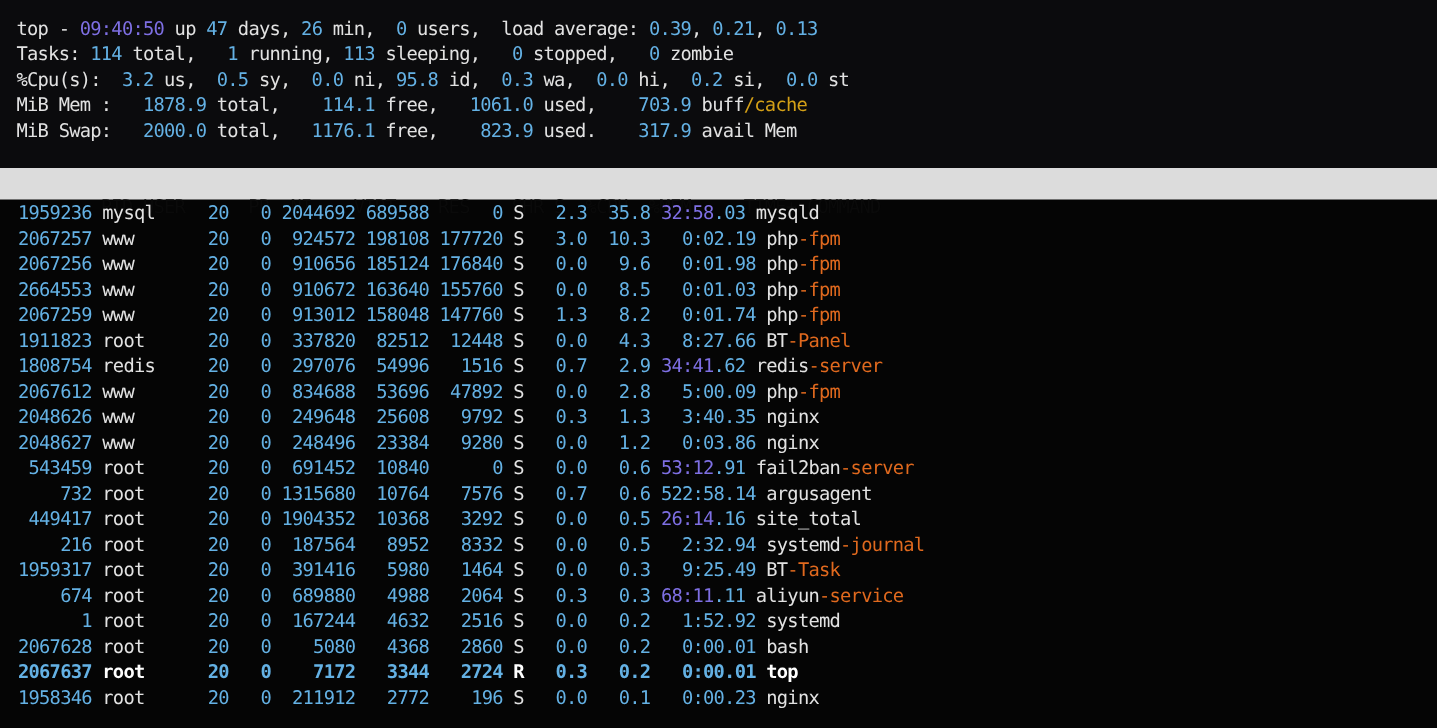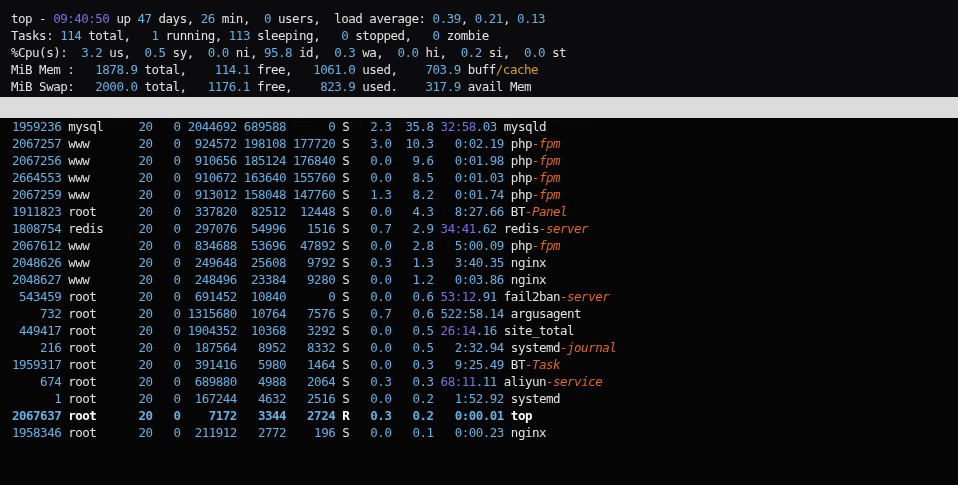--- a/index.html
+++ b/index.html
@@ -19,21 +19,21 @@
   }
   .terminal {
     position: relative;
     width: 958px;
     height: 485px;
     background: var(--bg-page, #050505);
     cursor: text;
   }
   .summary-section {
     box-sizing: border-box;
-    height: 97px;
+    height: 112px;
     padding: 10px 12px 0 11px;
     background: var(--bg-summary, #0b0b0d);
   }
   .term-line {
     white-space: pre;
     height: 17px;
     color: var(--text-white, #e2e2e2);
   }
   .header-bar {
     box-sizing: border-box;
@@ -42,21 +42,21 @@
     background: var(--header-bar-bg, #dcdcdc);
     color: var(--header-bar-text, #0a0a0a);
     white-space: pre;
   }
   .rows {
     padding-left: 12px;
   }
   .seg-w { color: var(--text-white, #e2e2e2); }
   .seg-c { color: var(--number-blue, #64b1e4); }
   .seg-p { color: var(--time-purple, #7e6fe3); }
-  .seg-o { color: var(--command-orange, #e0691e); font-style: italic; }
+  .seg-o { color: var(--command-orange, #e0691e); }
   .seg-g { color: var(--cache-gold, #d4a017); }
   .term-line.bold span { font-weight: bold; }
   .term-line.bold .seg-w { color: var(--bold-white, #ffffff); }
 </style>
 </head>
 <body>
 
 <div class="terminal">
   <div class="summary-section">
       <div class="term-line"><span class="seg-w">top - </span><span class="seg-p">09:40:50</span><span class="seg-w"> up </span><span class="seg-c">47</span><span class="seg-w"> days, </span><span class="seg-c">26</span><span class="seg-w"> min,  </span><span class="seg-c">0</span><span class="seg-w"> users,  load average: </span><span class="seg-c">0.39</span><span class="seg-w">, </span><span class="seg-c">0.21</span><span class="seg-w">, </span><span class="seg-c">0.13</span></div>
@@ -81,16 +81,17 @@
       <div class="term-line"><span class="seg-c">2067612</span><span class="seg-w"> www      </span><span class="seg-c"> 20   0  834688  53696  47892</span><span class="seg-w"> S </span><span class="seg-c">  0.0   2.8   5:00.09</span><span class="seg-w"> php</span><span class="seg-o">-fpm</span></div>
       <div class="term-line"><span class="seg-c">2048626</span><span class="seg-w"> www      </span><span class="seg-c"> 20   0  249648  25608   9792</span><span class="seg-w"> S </span><span class="seg-c">  0.3   1.3   3:40.35</span><span class="seg-w"> nginx</span></div>
       <div class="term-line"><span class="seg-c">2048627</span><span class="seg-w"> www      </span><span class="seg-c"> 20   0  248496  23384   9280</span><span class="seg-w"> S </span><span class="seg-c">  0.0   1.2   0:03.86</span><span class="seg-w"> nginx</span></div>
       <div class="term-line"><span class="seg-c"> 543459</span><span class="seg-w"> root     </span><span class="seg-c"> 20   0  691452  10840      0</span><span class="seg-w"> S </span><span class="seg-c">  0.0   0.6</span><span class="seg-p"> 53:12</span><span class="seg-c">.91</span><span class="seg-w"> fail2ban</span><span class="seg-o">-server</span></div>
       <div class="term-line"><span class="seg-c">    732</span><span class="seg-w"> root     </span><span class="seg-c"> 20   0 1315680  10764   7576</span><span class="seg-w"> S </span><span class="seg-c">  0.7   0.6 522:58.14</span><span class="seg-w"> argusagent</span></div>
       <div class="term-line"><span class="seg-c"> 449417</span><span class="seg-w"> root     </span><span class="seg-c"> 20   0 1904352  10368   3292</span><span class="seg-w"> S </span><span class="seg-c">  0.0   0.5</span><span class="seg-p"> 26:14</span><span class="seg-c">.16</span><span class="seg-w"> site_total</span></div>
       <div class="term-line"><span class="seg-c">    216</span><span class="seg-w"> root     </span><span class="seg-c"> 20   0  187564   8952   8332</span><span class="seg-w"> S </span><span class="seg-c">  0.0   0.5   2:32.94</span><span class="seg-w"> systemd</span><span class="seg-o">-journal</span></div>
       <div class="term-line"><span class="seg-c">1959317</span><span class="seg-w"> root     </span><span class="seg-c"> 20   0  391416   5980   1464</span><span class="seg-w"> S </span><span class="seg-c">  0.0   0.3   9:25.49</span><span class="seg-w"> BT</span><span class="seg-o">-Task</span></div>
       <div class="term-line"><span class="seg-c">    674</span><span class="seg-w"> root     </span><span class="seg-c"> 20   0  689880   4988   2064</span><span class="seg-w"> S </span><span class="seg-c">  0.3   0.3</span><span class="seg-p"> 68:11</span><span class="seg-c">.11</span><span class="seg-w"> aliyun</span><span class="seg-o">-service</span></div>
       <div class="term-line"><span class="seg-c">      1</span><span class="seg-w"> root     </span><span class="seg-c"> 20   0  167244   4632   2516</span><span class="seg-w"> S </span><span class="seg-c">  0.0   0.2   1:52.92</span><span class="seg-w"> systemd</span></div>
+      <div class="term-line"><span class="seg-c">2067628</span><span class="seg-w"> root     </span><span class="seg-c"> 20   0    5080   4368   2860</span><span class="seg-w"> S </span><span class="seg-c">  0.0   0.2   0:00.01</span><span class="seg-w"> bash</span></div>
       <div class="term-line bold"><span class="seg-c">2067637</span><span class="seg-w"> root     </span><span class="seg-c"> 20   0    7172   3344   2724</span><span class="seg-w"> R </span><span class="seg-c">  0.3   0.2   0:00.01</span><span class="seg-w"> top</span></div>
       <div class="term-line"><span class="seg-c">1958346</span><span class="seg-w"> root     </span><span class="seg-c"> 20   0  211912   2772    196</span><span class="seg-w"> S </span><span class="seg-c">  0.0   0.1   0:00.23</span><span class="seg-w"> nginx</span></div>
     </div>
 </div>
 
 </body></html>

